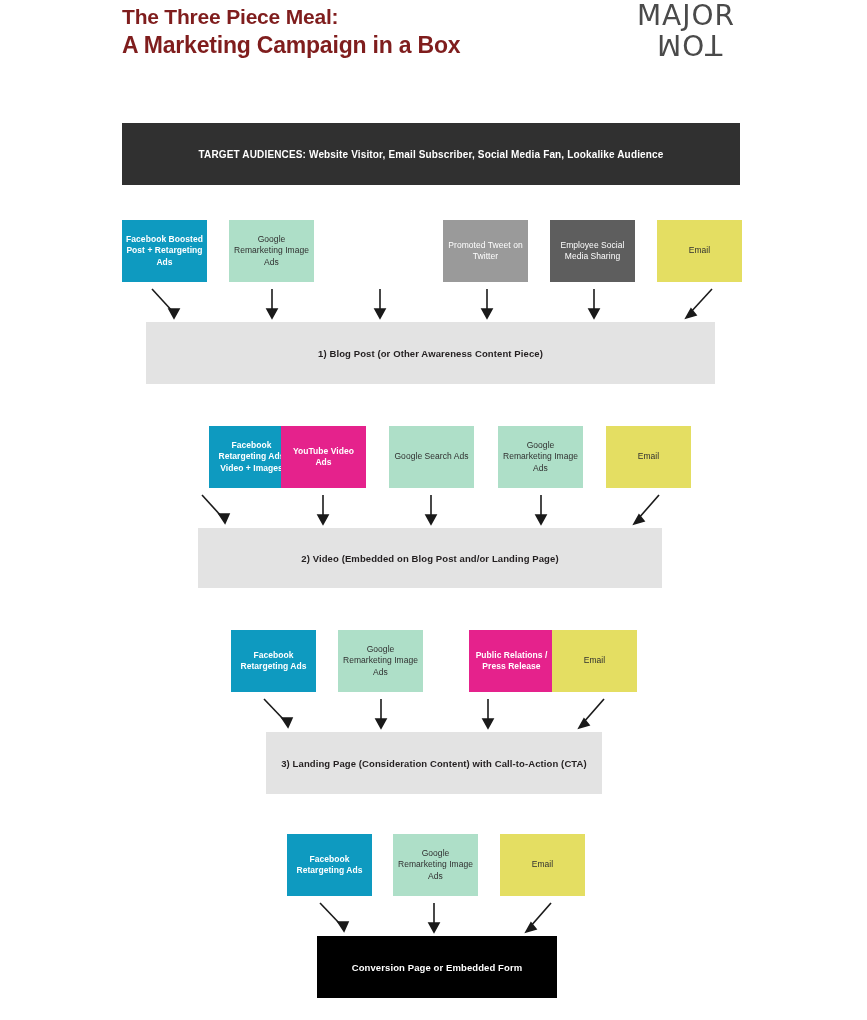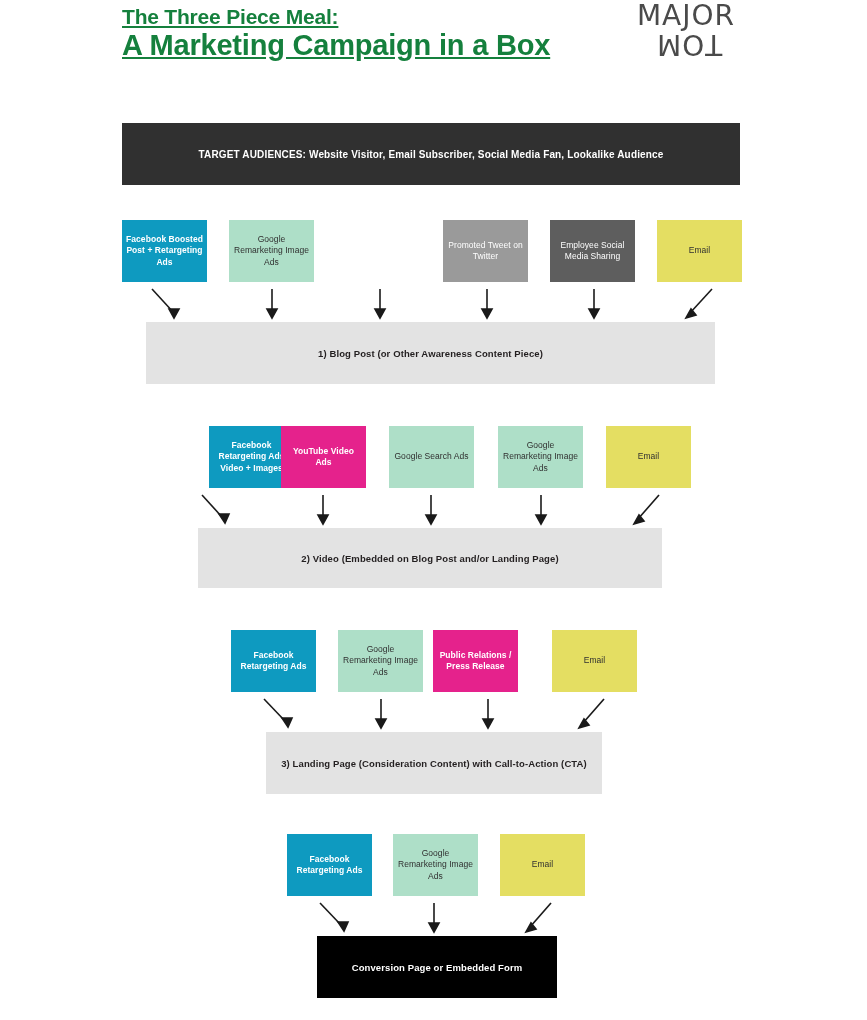--- a/index.html
+++ b/index.html
@@ -23,31 +23,30 @@
     width: 867px;
     height: 100px;
   }
   .title-block {
     position: absolute;
     left: 122px;
     top: 4px;
   }
   .title-line1, .title-line2 {
     font-weight: bold;
-    color: #15803d;
+    color: #7f1d1d;
     letter-spacing: -0.2px;
     white-space: nowrap;
-    text-decoration: underline;
   }
   .title-line1 {
     font-size: 21px;
     line-height: 26px;
   }
   .title-line2 {
-    font-size: 29px;
+    font-size: 23px;
     line-height: 30px;
   }
 
   .logo {
     position: absolute;
     left: 626px;
     top: 2px;
     width: 120px;
     height: 60px;
     color: #4a4a4a;
@@ -257,21 +256,21 @@
 </div>
 
 <div class="stage">
   <div class="boxrow" style="left:0; top:630px; width:867px;">
     <div class="chan-box c-teal" style="left:231px;">
       <span class="chan-label">Facebook Retargeting Ads</span>
     </div>
     <div class="chan-box c-mint" style="left:338px;">
       <span class="chan-label">Google Remarketing Image Ads</span>
     </div>
-    <div class="chan-box c-magenta" style="left:433px;">
+    <div class="chan-box c-magenta" style="left:469px;">
       <span class="chan-label">Public Relations / Press Release</span>
     </div>
     <div class="chan-box c-yellow" style="left:552px;">
       <span class="chan-label">Email</span>
     </div>
   </div>
 
   <div class="arrow-layer" style="top:696px;">
     <svg width="867" height="38" viewBox="0 0 867 38">
       <g stroke="#1a1a1a" stroke-width="1.6" fill="#1a1a1a">

